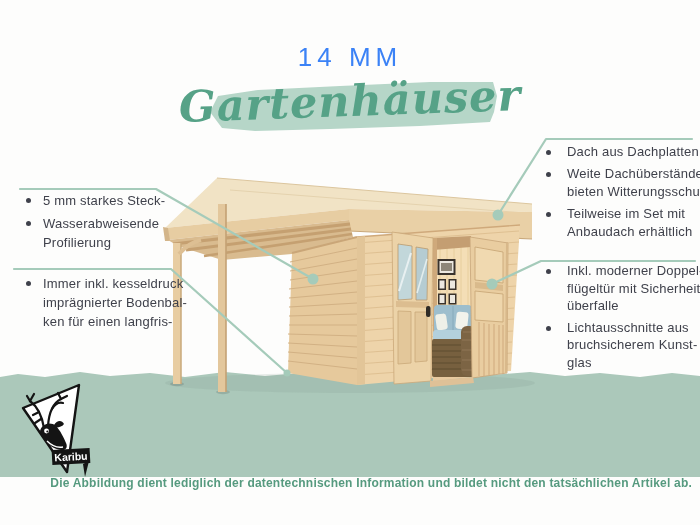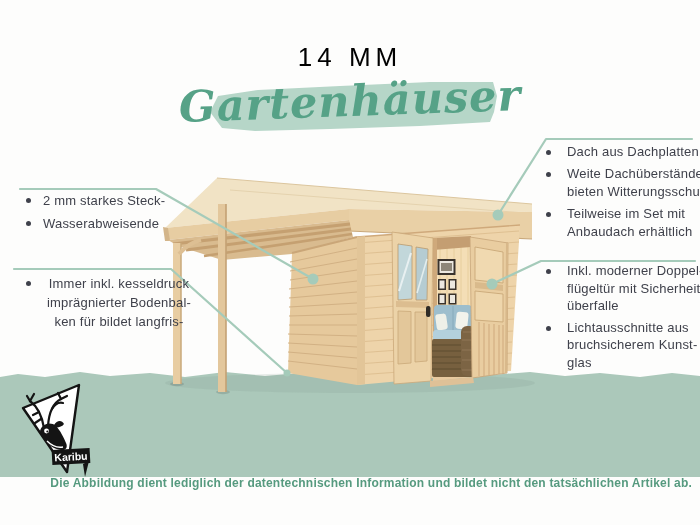--- a/index.html
+++ b/index.html
@@ -1,34 +1,34 @@
 <!DOCTYPE html>
 <html><head>
 <meta charset="utf-8">
 <style>
   html,body{margin:0;padding:0;background:#e8e8e8;}
   .stage{position:relative;width:700px;height:525px;background:#fdfdfc;overflow:hidden;
          font-family:"Liberation Sans",sans-serif;color:#3f414b;}
   svg.scene{position:absolute;left:0;top:0;z-index:1;}
   .txt{position:absolute;z-index:2;}
   .size-title{left:0;right:0;top:42px;text-align:center;font-size:26px;letter-spacing:5px;
-              color:#000000;font-weight:400;}
+              color:#3b82f6;font-weight:400;}
   .script-title{left:0;right:0;top:76px;text-align:center;font-family:"DejaVu Serif",serif;
                 font-style:italic;font-weight:700;font-size:43px;color:#56a287;
                 transform:rotate(-2deg);letter-spacing:1px;}
   .feature-group{position:absolute;z-index:2;font-size:13px;line-height:19px;letter-spacing:.2px;}
   .feature-group .item{position:relative;margin-bottom:4px;}
   .lg{width:170px;}
   .lg .item{padding-left:18px;}
   .rg{width:160px;}
   .rg .item{padding-left:22px;}
   .dot{position:absolute;left:1px;top:7px;width:5px;height:5px;border-radius:50%;background:#3f414b;}
   .ln{white-space:nowrap;}
   .lgrp1{left:25px;top:191px;}
-  .lgrp2{left:25px;top:274px;text-align:center;}
+  .lgrp2{left:25px;top:274px;}
   .rgrp1{left:545px;top:143px;line-height:18px;}
   .rgrp2{left:545px;top:262px;line-height:17.5px;}
   .disclaimer{right:8px;top:476px;font-size:12px;font-weight:700;color:#569a7f;
               letter-spacing:.2px;}
 </style>
 </head>
 <body>
 
 <div class="stage">
 
@@ -239,34 +239,35 @@
     </g>
   </svg>
 
   <div class="txt size-title">14 MM</div>
 
   <div class="txt script-title">Gartenhäuser</div>
 
   <div class="feature-group lg lgrp1">
     <div class="item">
       <span class="dot"></span>
-      <div class="ln">2 mm starkes Steck-</div>
+      <div class="ln">5 mm starkes Steck-</div>
     </div>
     <div class="item">
       <span class="dot"></span>
       <div class="ln">Wasserabweisende</div>
+      <div class="ln">Profilierung</div>
     </div>
   </div>
 
   <div class="feature-group lg lgrp2">
     <div class="item">
       <span class="dot"></span>
       <div class="ln">Immer inkl. kesseldruck</div>
       <div class="ln">imprägnierter Bodenbal-</div>
-      <div class="ln">ken für bildet langfris-</div>
+      <div class="ln">ken für einen langfris-</div>
     </div>
   </div>
 
   <div class="feature-group rg rgrp1">
     <div class="item">
       <span class="dot"></span>
       <div class="ln">Dach aus Dachplatten</div>
     </div>
     <div class="item">
       <span class="dot"></span>

